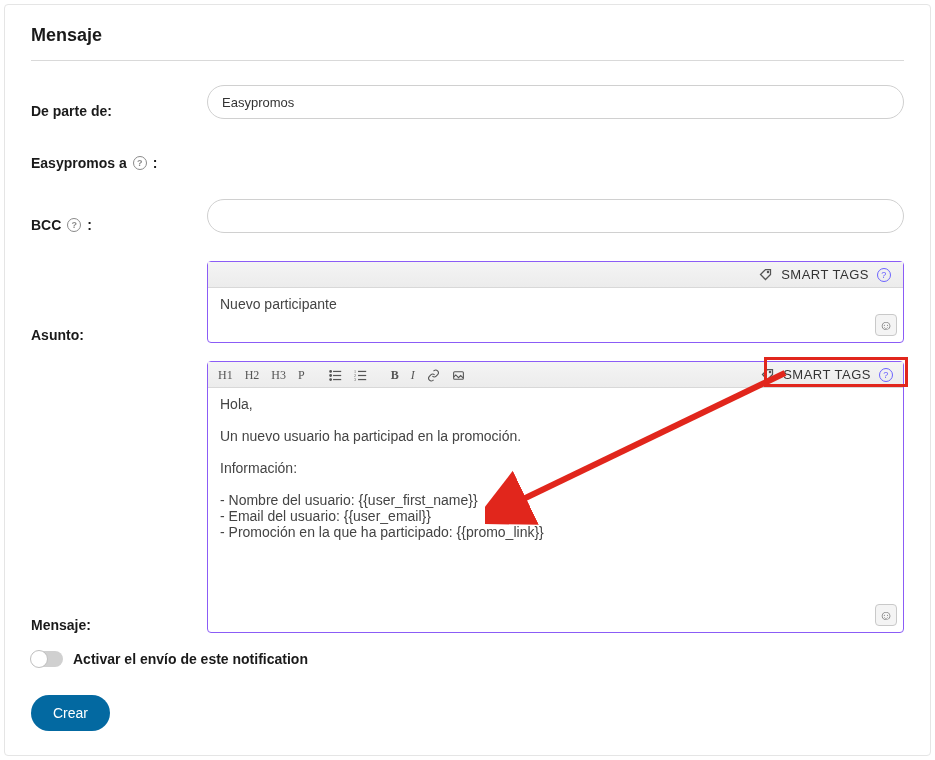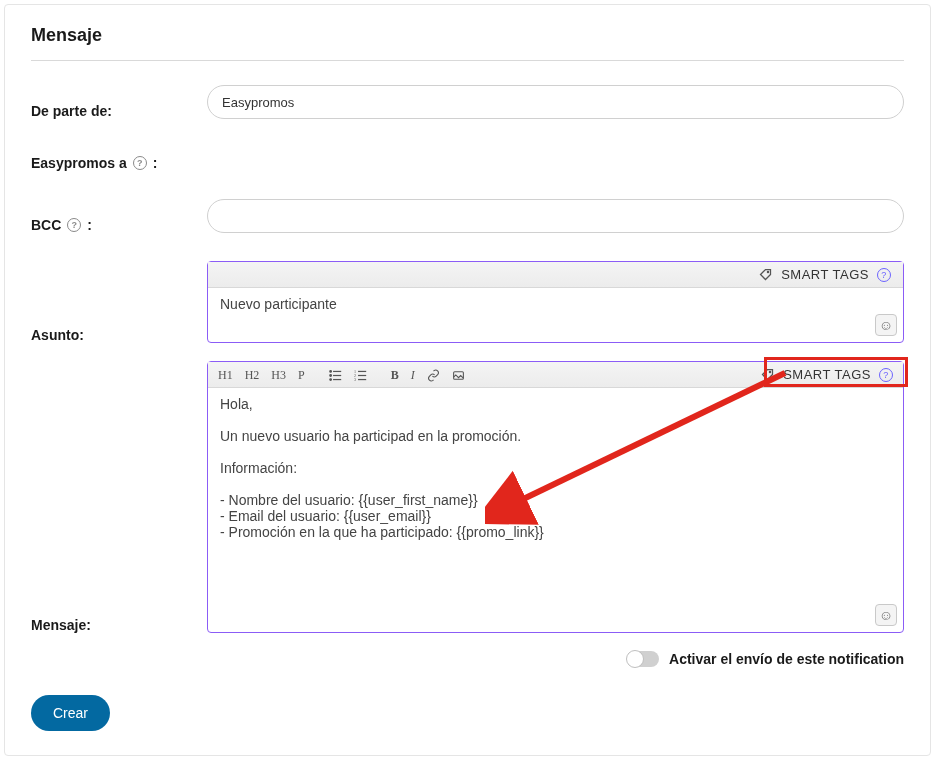--- a/index.html
+++ b/index.html
@@ -139,21 +139,20 @@
     text-align: center;
     font-size: 14px;
     line-height: 20px;
     color: #666;
   }
   .toggle-row {
     display: flex;
     align-items: center;
     gap: 10px;
     margin-top: 18px;
-    justify-content: flex-end;
   }
   .toggle {
     width: 32px;
     height: 16px;
     border-radius: 10px;
     background: #d0d0d0;
     position: relative;
   }
   .toggle .knob {
     position: absolute;

